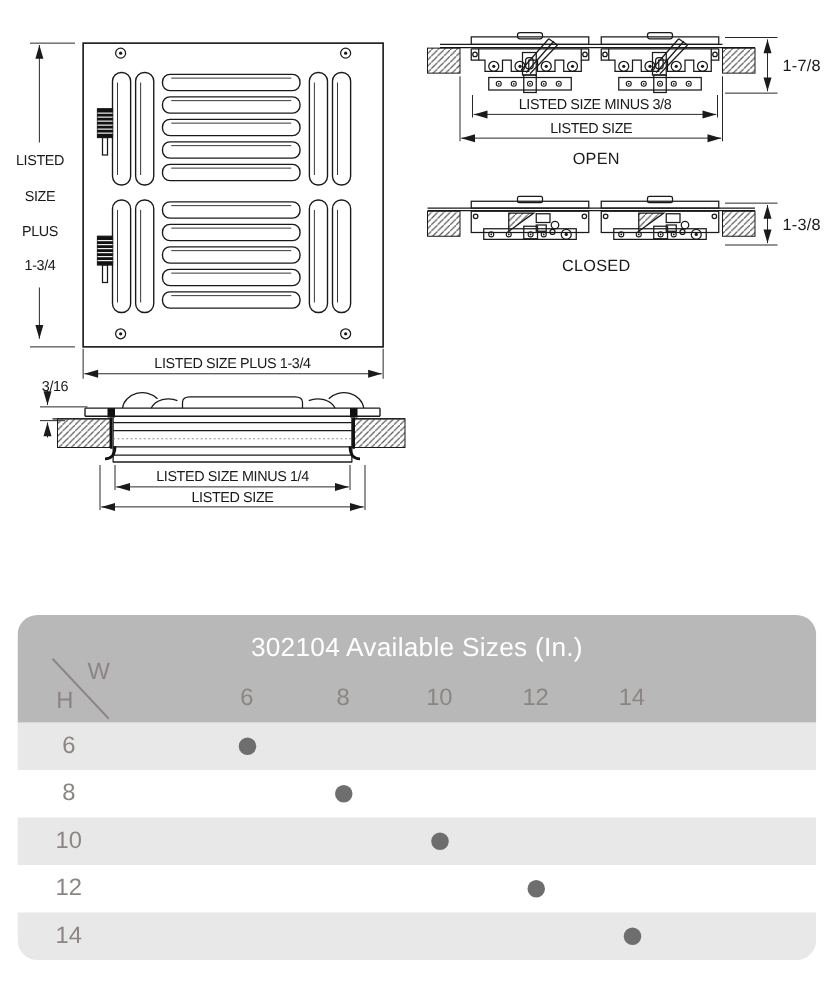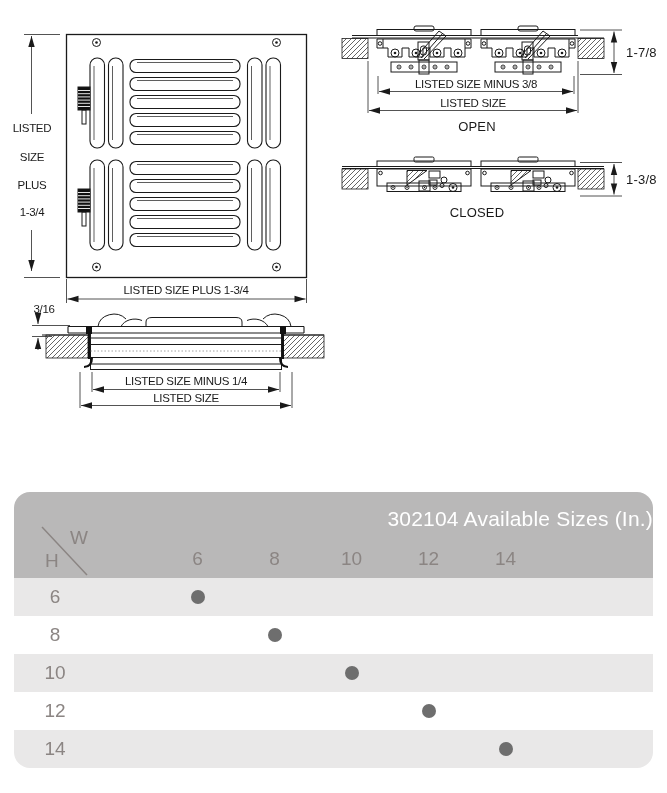--- a/index.html
+++ b/index.html
@@ -12,21 +12,21 @@
   #drawing text{font-family:"Liberation Sans",sans-serif;fill:#1a1a1a;}
   .dimtxt{font-size:11.5px;letter-spacing:-0.3px;}
   .viewlbl{font-size:13px;letter-spacing:0.2px;}
   
   .sizes-table{
     position:absolute;left:14px;top:492px;width:639px;height:276px;
     border-radius:16px;overflow:hidden;
   }
   .tbl-head{background:#b9b8b8;height:86px;position:relative;}
   .tbl-title{
-    color:#fff;font-size:21px;text-align:right;padding-top:15px;
+    color:#fff;font-size:21px;text-align:center;padding-top:15px;
     letter-spacing:0.2px;
   }
   .corner-svg{position:absolute;left:0;top:0;}
   .corner-lbl{
     position:absolute;color:#8b8583;font-size:19px;line-height:22px;
   }
   .corner-w{left:56px;top:35px;}
   .corner-h{left:31px;top:58px;}
   .tbl-cols{
     position:absolute;left:0;right:0;top:48px;height:38px;

